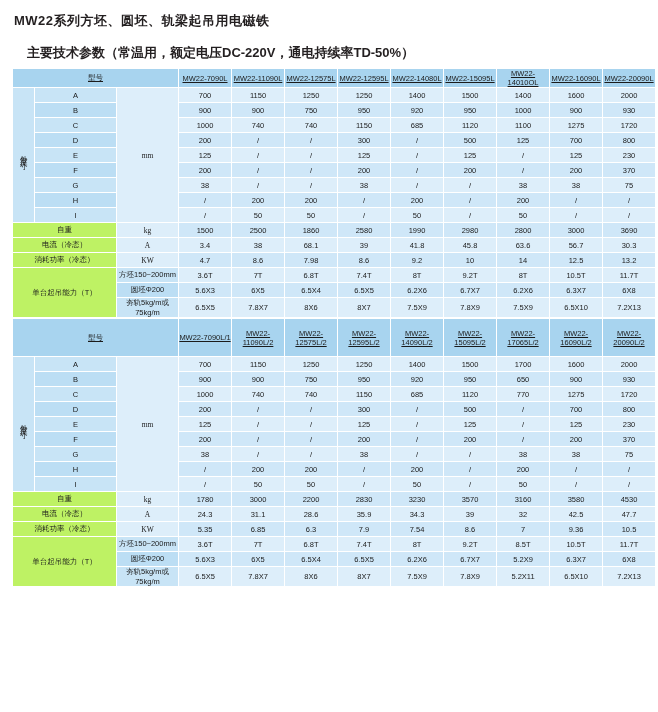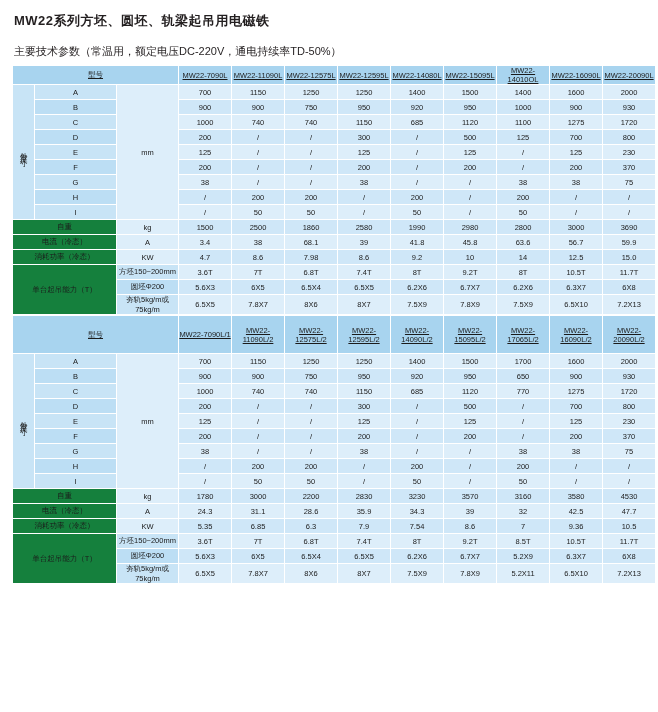--- a/index.html
+++ b/index.html
@@ -13,25 +13,25 @@
 
   .main-title {
     font-size: 13px;
     font-weight: bold;
     color: #231f20;
     letter-spacing: 0.5px;
     padding: 12px 0 0 6px;
     margin: 0;
   }
   .section-title {
-    font-size: 11px;
-    font-weight: normal;
+    font-size: 13px;
+    font-weight: bold;
     color: #231f20;
     padding: 0 0 0 6px;
-    margin: 14px 0 6px 0;
+    margin: 14px 0 6px 13px;
   }
   table.spec {
     border-collapse: collapse;
     width: 642px;
     margin-left: 4px;
     table-layout: fixed;
   }
   table.spec td, table.spec th {
     border: 1px solid #ffffff;
     text-align: center;
@@ -41,23 +41,23 @@
     padding: 0;
     height: 15px;
     font-weight: normal;
   }
   
   .hdr       { background: #a8d4ef; font-size: 9px; text-decoration: underline; }
   .lbl       { background: #c8e4f6; }
   .lbl-d     { background: #bcdef4; }
   .cell      { background: #ddeefa; }
   .cell-alt  { background: #cfe7f8; }
-  .rowlbl    { background: #15803d; font-size: 9px; }
+  .rowlbl    { background: #bef264; font-size: 9px; }
   .vert      { background: #c8e4f6; font-size: 9px; width: 22px; }
-  .unit      { background: #ddeefa; }
+  .unit      { background: #ddeefa; font-family: Liberation Serif, serif; }
 
   .hdr-model { font-size: 10px; font-weight: normal; }
   .small     { font-size: 6.2px; }
   .tiny      { font-size: 5.4px; }
 
   .vlabel {
     writing-mode: vertical-rl;
     text-orientation: upright;
     letter-spacing: 2px;
     display: inline-block;
@@ -231,34 +231,34 @@
         <td class="rowlbl" colspan="2">电流（冷态）</td>
         <td class="unit">A</td>
         <td class="cell">3.4</td>
         <td class="cell">38</td>
         <td class="cell">68.1</td>
         <td class="cell">39</td>
         <td class="cell">41.8</td>
         <td class="cell">45.8</td>
         <td class="cell">63.6</td>
         <td class="cell">56.7</td>
-        <td class="cell">59.9</td>
+        <td class="cell">30.3</td>
       </tr>
       <tr>
         <td class="rowlbl" colspan="2">消耗功率（冷态）</td>
         <td class="unit">KW</td>
         <td class="cell-alt">4.7</td>
         <td class="cell-alt">8.6</td>
         <td class="cell-alt">7.98</td>
         <td class="cell-alt">8.6</td>
         <td class="cell-alt">9.2</td>
         <td class="cell-alt">10</td>
         <td class="cell-alt">14</td>
         <td class="cell-alt">12.5</td>
-        <td class="cell-alt">15.0</td>
+        <td class="cell-alt">13.2</td>
       </tr>
 
       <tr>
         <td class="rowlbl" colspan="2" rowspan="3">单台起吊能力（T）</td>
         <td class="lbl small">方坯150~200mm</td>
         <td class="cell">3.6T</td>
         <td class="cell">7T</td>
         <td class="cell">6.8T</td>
         <td class="cell">7.4T</td>
         <td class="cell">8T</td>

